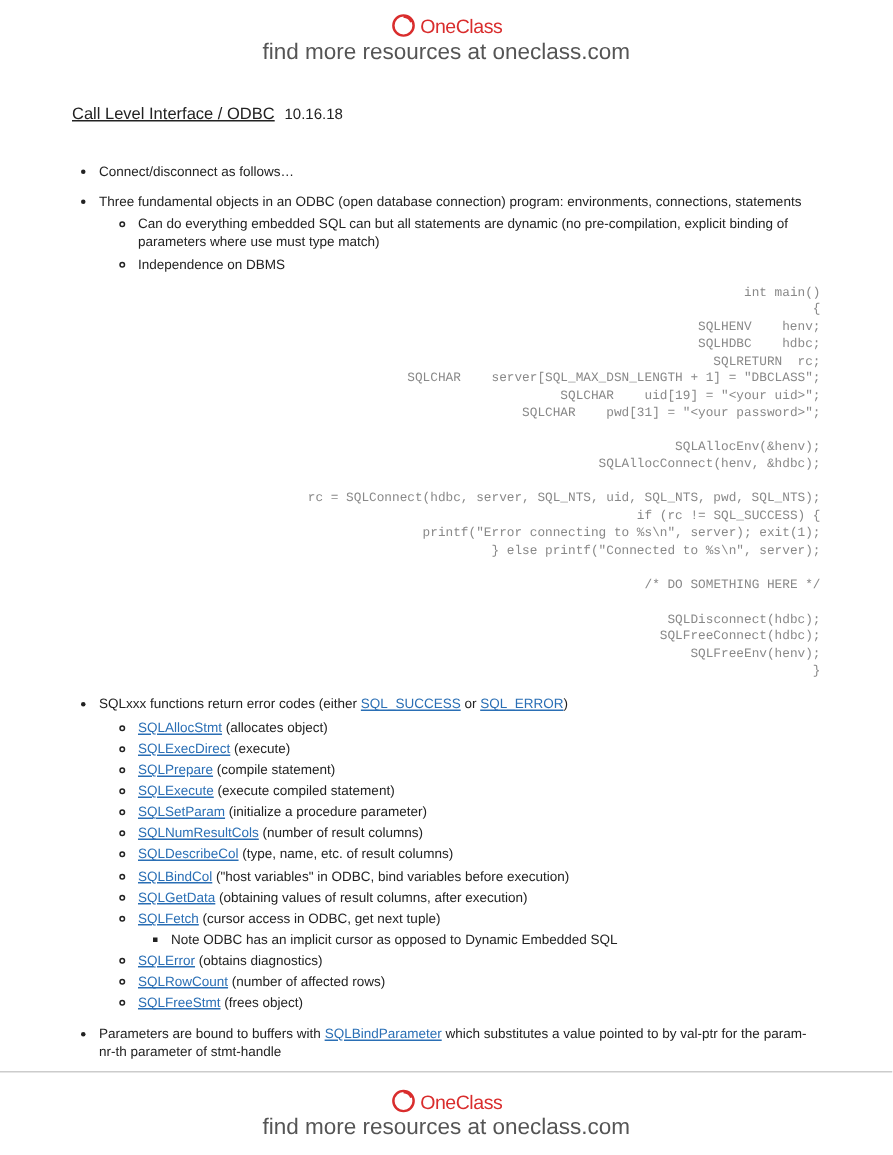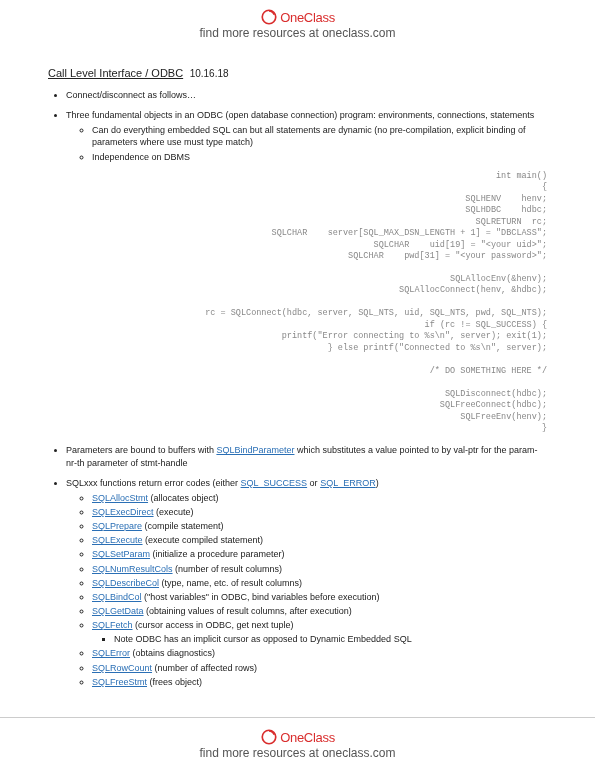--- a/index.html
+++ b/index.html
@@ -3,23 +3,23 @@
 <meta charset="utf-8">
 <style>
 * { box-sizing: border-box; margin: 0; padding: 0; }
 body { width: 595px; height: 770px; background: #fff; font-family: Arial, Helvetica, sans-serif; font-size: 9px; color: #222; position: relative; }
 .header, .footer { display: flex; align-items: center; justify-content: space-between; padding: 8px 24px; flex-direction: column; }
 .header { border-bottom: 1px solid transparent; }
 .footer { position: absolute; bottom: 0; left: 0; right: 0; border-top: 0.5px solid #ccc; padding: 10px 24px; }
 .logo { display: flex; align-items: center; gap: 2px; }
 .logo-icon { width: 18px; height: 18px; }
 .logo-text { font-size: 13px; font-weight: 500; color: #d92d2d; letter-spacing: -0.3px; }
-.tagline { font-size: 12px; color: #555; }
+.tagline { font-size: 15px; color: #555; }
 .content { padding: 18px 48px 60px 48px; }
-.title-line { margin-bottom: 10px; }
+.title-line { margin-bottom: 26px; }
 .title { font-size: 11px; font-weight: 400; text-decoration: underline; display: inline; }
 .title-date { font-size: 10px; display: inline; margin-left: 4px; }
 ul.top { list-style: disc; padding-left: 18px; margin-bottom: 8px; }
 ul.top > li { margin-bottom: 6px; line-height: 1.35; }
 ul.sub { list-style: circle; padding-left: 26px; margin-top: 3px; }
 ul.sub > li { margin-bottom: 2px; line-height: 1.35; }
 ul.subsub { list-style: square; padding-left: 22px; margin-top: 2px; }
 ul.subsub > li { line-height: 1.35; }
 .codeblock { font-family: "Courier New", monospace; font-size: 8.5px; color: #888; white-space: pre; margin: 6px 0 10px 26px; line-height: 1.35; text-align: right; }
 .kw { color: #2a6fb5; }
@@ -78,26 +78,20 @@
 
  /* DO SOMETHING HERE */
 
     SQLDisconnect(hdbc);
     SQLFreeConnect(hdbc);
     SQLFreeEnv(henv);
 }</div>
 
   <ul class="top">
     <li>
-      <span>Parameters are bound to buffers with </span><span class="kw und">SQLBindParameter</span><span> which substitutes a value pointed to by val-ptr for the param-nr-th parameter of stmt-handle</span>
-    </li>
-  </ul>
-
-  <ul class="top">
-    <li>
       <span>SQLxxx functions return error codes (either </span><span class="kw und">SQL_SUCCESS</span><span> or </span><span class="kw und">SQL_ERROR</span><span>)</span>
       <ul class="sub" id="func-list">
           <li><span class="kw und">SQLAllocStmt</span><span> (allocates object)</span></li>
           <li><span class="kw und">SQLExecDirect</span><span> (execute)</span></li>
           <li><span class="kw und">SQLPrepare</span><span> (compile statement)</span></li>
           <li><span class="kw und">SQLExecute</span><span> (execute compiled statement)</span></li>
           <li><span class="kw und">SQLSetParam</span><span> (initialize a procedure parameter)</span></li>
           <li><span class="kw und">SQLNumResultCols</span><span> (number of result columns)</span></li>
           <li><span class="kw und">SQLDescribeCol</span><span> (type, name, etc. of result columns)</span></li>
           <li><span class="kw und">SQLBindCol</span><span> ("host variables" in ODBC, bind variables before execution)</span></li>
@@ -105,20 +99,26 @@
           <li><span class="kw und">SQLFetch</span><span> (cursor access in ODBC, get next tuple)</span><ul class="subsub">
               <li>Note ODBC has an implicit cursor as opposed to Dynamic Embedded SQL</li>
             </ul></li>
           <li><span class="kw und">SQLError</span><span> (obtains diagnostics)</span></li>
           <li><span class="kw und">SQLRowCount</span><span> (number of affected rows)</span></li>
           <li><span class="kw und">SQLFreeStmt</span><span> (frees object)</span></li>
         </ul>
     </li>
   </ul>
 
+  <ul class="top">
+    <li>
+      <span>Parameters are bound to buffers with </span><span class="kw und">SQLBindParameter</span><span> which substitutes a value pointed to by val-ptr for the param-nr-th parameter of stmt-handle</span>
+    </li>
+  </ul>
+
 </div>
 
 <div class="footer">
   <span class="logo">
     <svg class="logo-icon" viewBox="0 0 24 24">
         <circle cx="12" cy="12" r="9" fill="none" stroke="#d92d2d" stroke-width="2.2"></circle>
         <path d="M12 4 A8 8 0 0 1 19 9" fill="none" stroke="#d92d2d" stroke-width="2.2"></path>
       </svg>
     <span class="logo-text">OneClass</span>
   </span>

